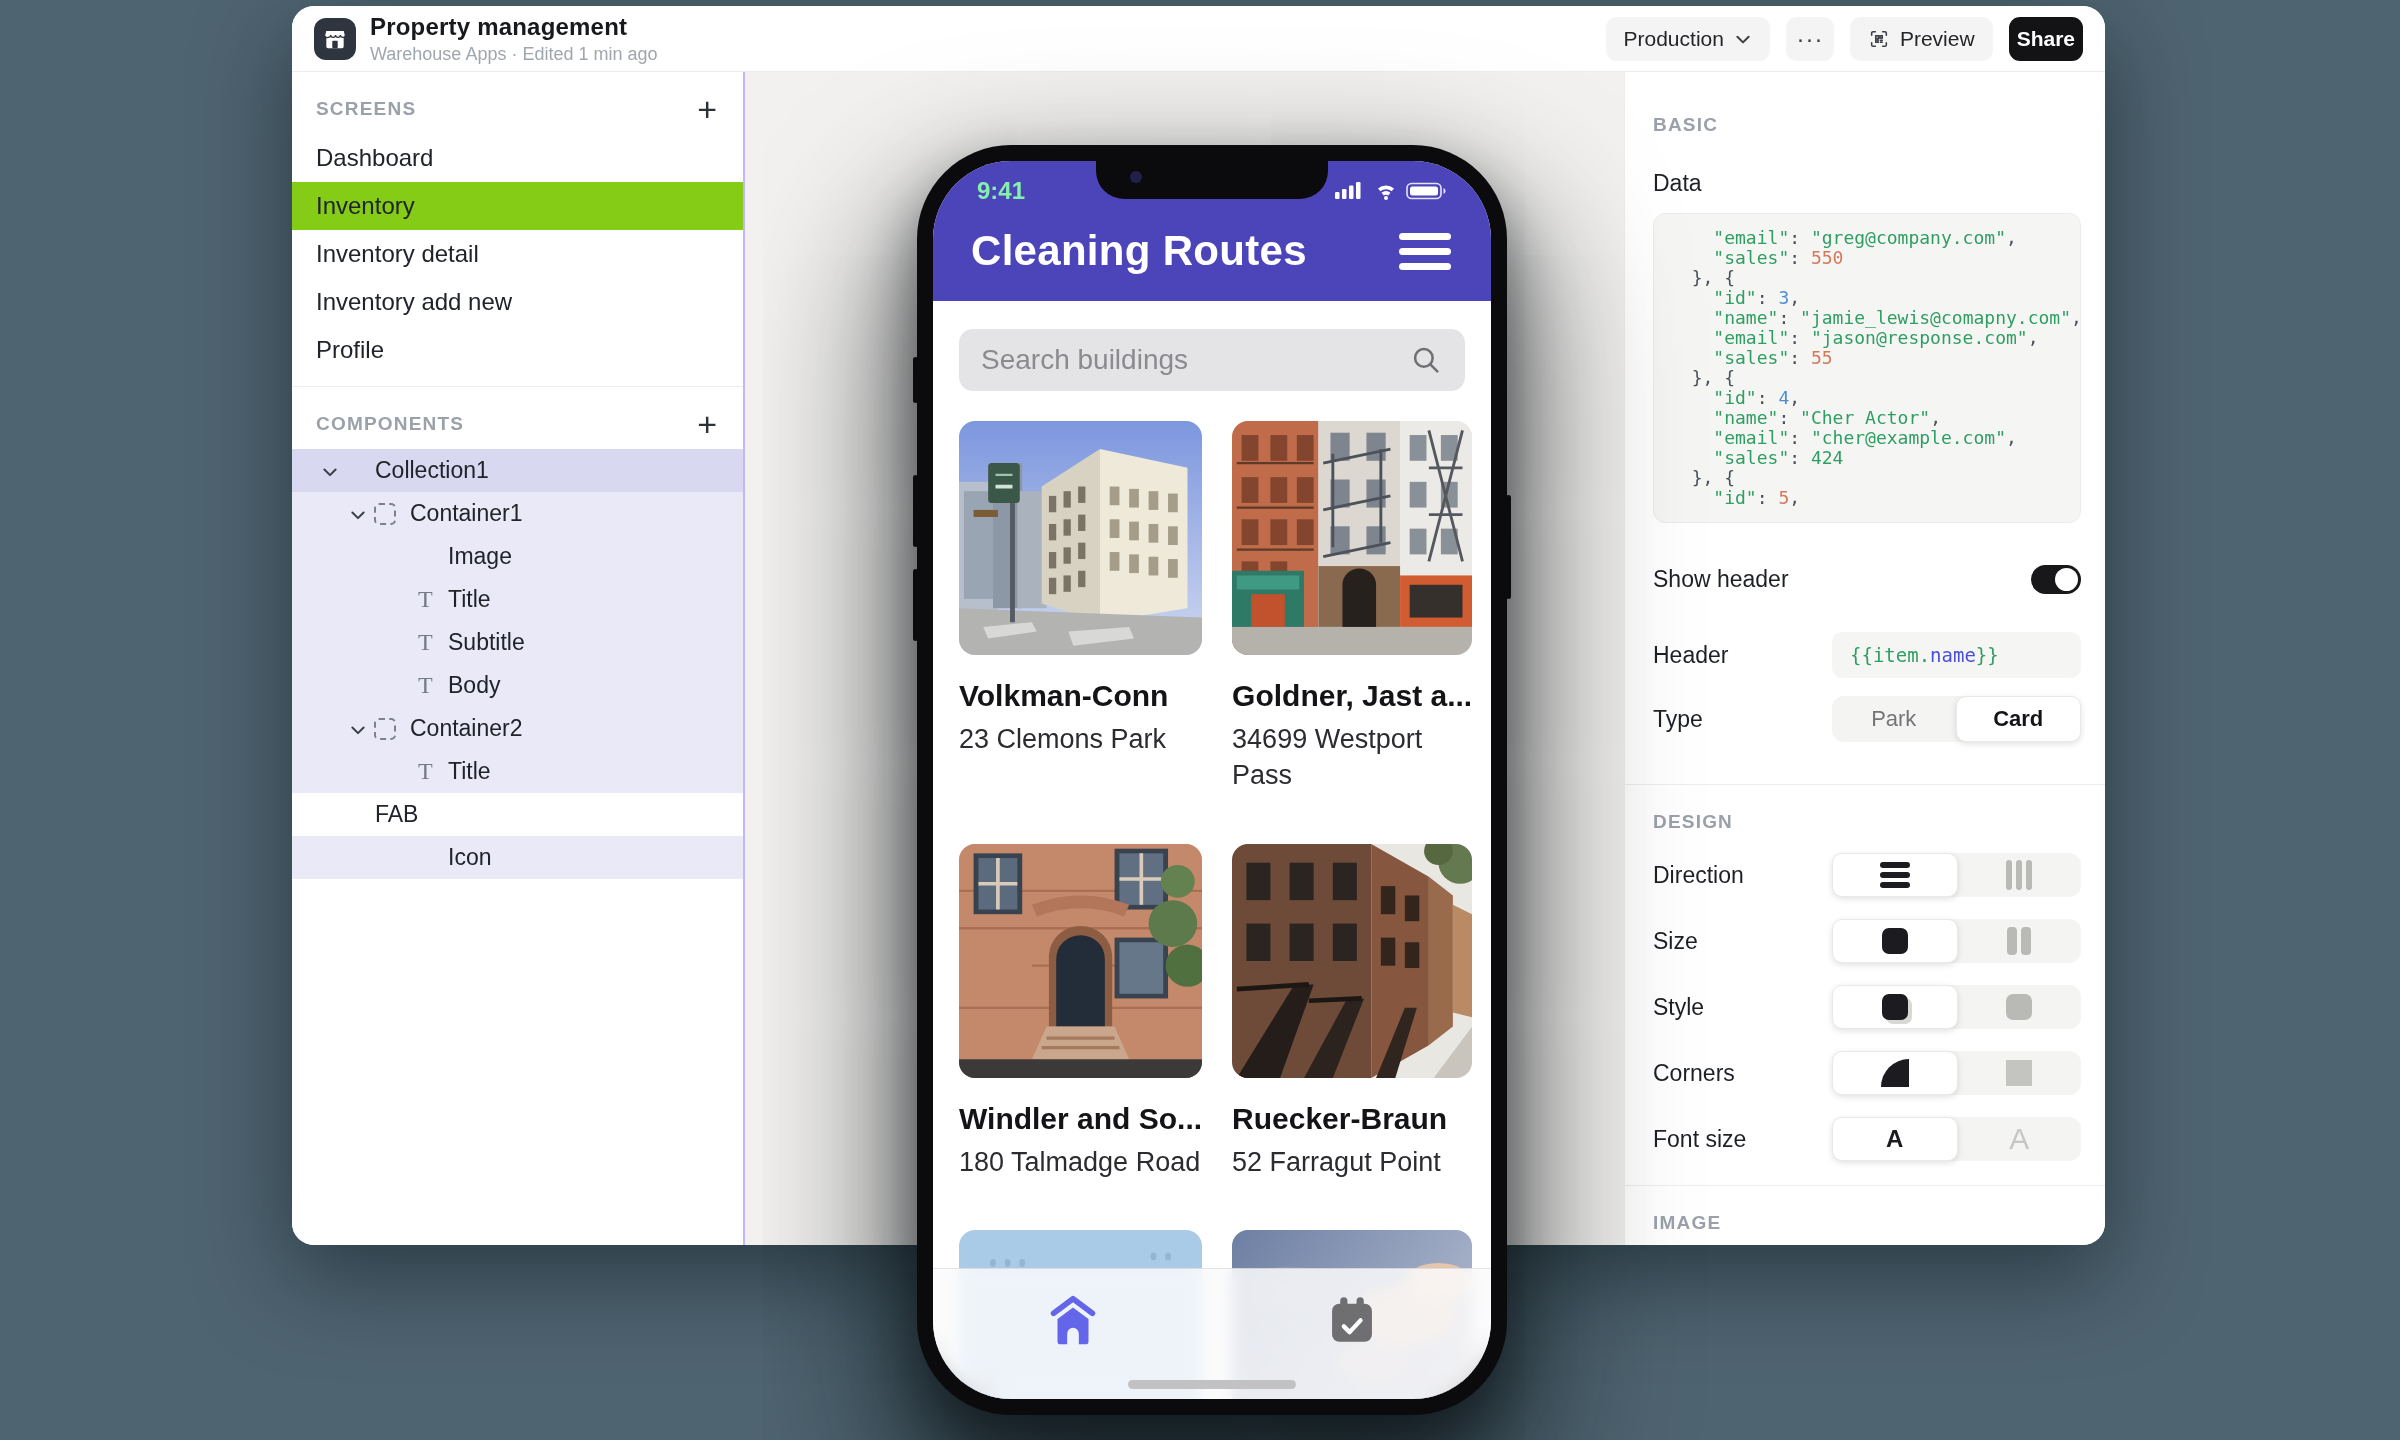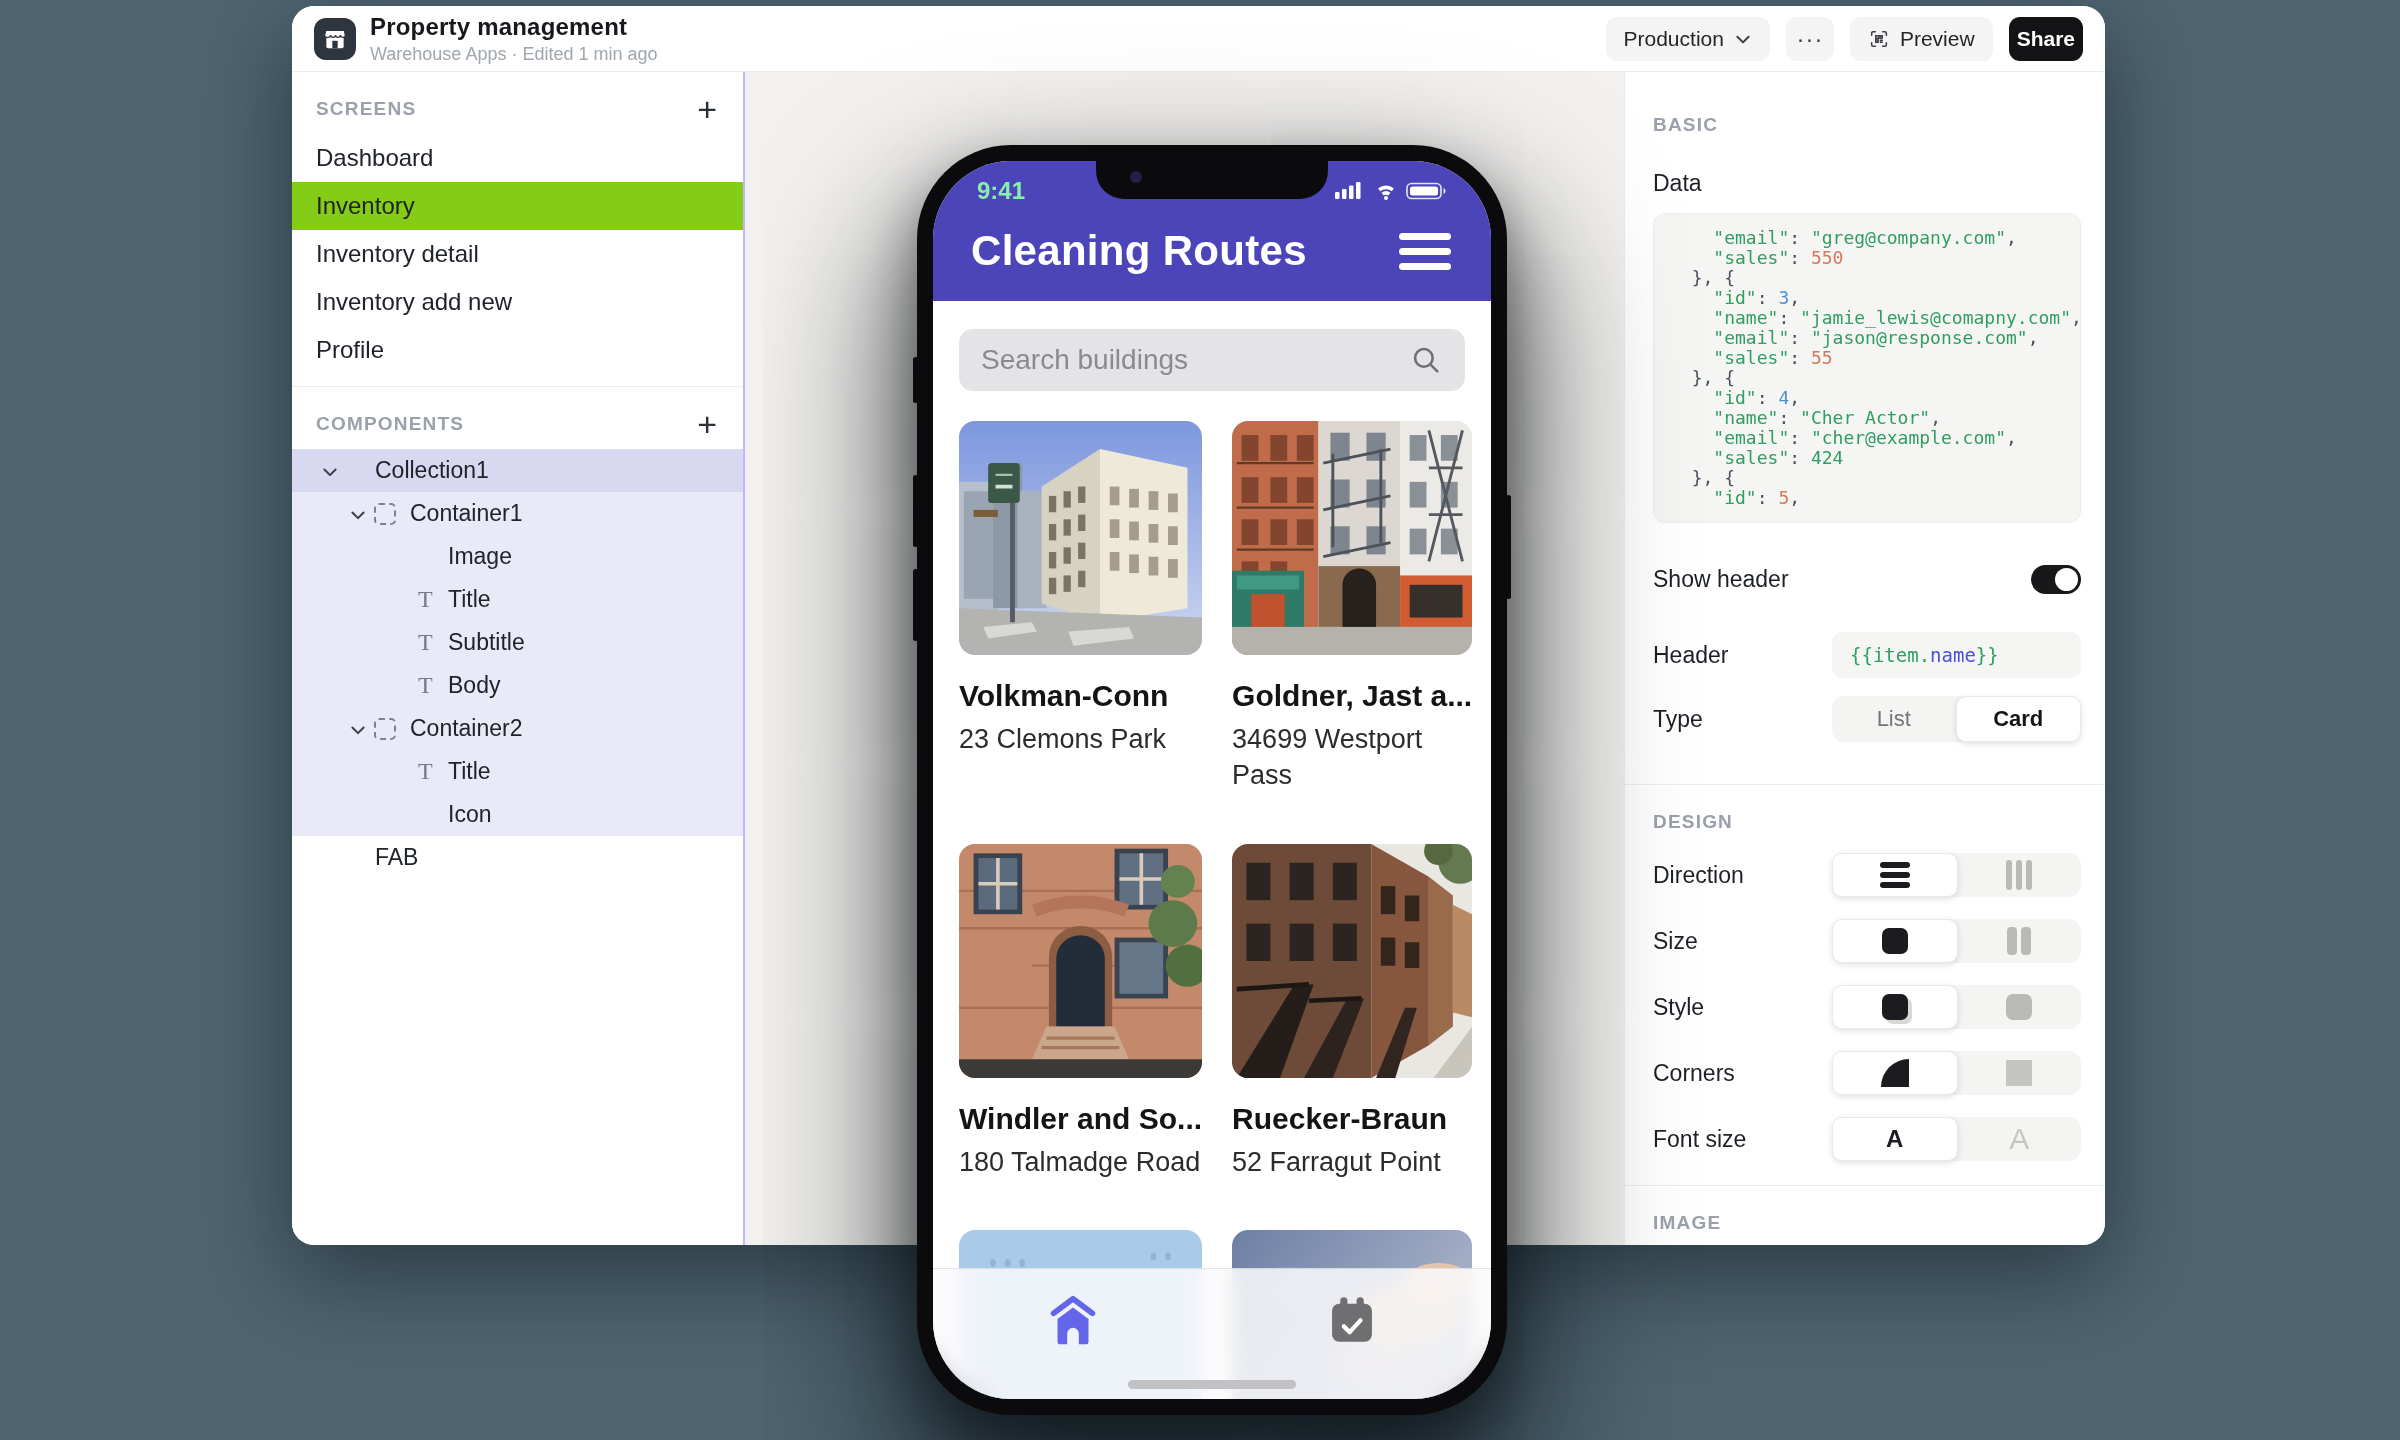--- a/index.html
+++ b/index.html
@@ -214,25 +214,25 @@
           <span class="chev" style="left:56px;"><svg viewBox="0 0 16 16" width="20" height="20">
               <path d="M3.5 6l4.5 4.5L12.5 6" stroke="#3c4046" stroke-width="1.6" fill="none" stroke-linecap="round" stroke-linejoin="round"></path>
             </svg></span>
           <span class="box-icon" style="left:82px;"></span>
           <span class="comp-label" style="margin-left:118px;">Container2</span>
         </div>
         <div class="comp-row comp-block">
           <span class="t-icon" style="left:126px;">T</span>
           <span class="comp-label" style="margin-left:156px;">Title</span>
         </div>
-        <div class="comp-row comp-block">
-          <span class="comp-label" style="margin-left:156px;">Icon</span>
-        </div>
         <div class="comp-row">
           <span class="comp-label" style="margin-left:83px;">FAB</span>
+        </div>
+        <div class="comp-row comp-block">
+          <span class="comp-label" style="margin-left:156px;">Icon</span>
         </div>
       </div>
   </div>
 
   <div class="canvas"></div>
 
   <div class="inspector">
     <div class="insp-section-label" style="margin-top:42px;">BASIC</div>
     <div class="insp-label" style="margin-top:34px;">Data</div>
     <div class="code-block" id="code-block"><div><span class="tok-d">    </span><span class="tok-g">"email"</span><span class="tok-d">: </span><span class="tok-g">"greg@company.com"</span><span class="tok-d">,</span></div><div><span class="tok-d">    </span><span class="tok-g">"sales"</span><span class="tok-d">: </span><span class="tok-o">550</span></div><div><span class="tok-d">  }, {</span></div><div><span class="tok-d">    </span><span class="tok-g">"id"</span><span class="tok-d">: </span><span class="tok-b">3</span><span class="tok-d">,</span></div><div><span class="tok-d">    </span><span class="tok-g">"name"</span><span class="tok-d">: </span><span class="tok-g">"jamie_lewis@comapny.com"</span><span class="tok-d">,</span></div><div><span class="tok-d">    </span><span class="tok-g">"email"</span><span class="tok-d">: </span><span class="tok-g">"jason@response.com"</span><span class="tok-d">,</span></div><div><span class="tok-d">    </span><span class="tok-g">"sales"</span><span class="tok-d">: </span><span class="tok-o">55</span></div><div><span class="tok-d">  }, {</span></div><div><span class="tok-d">    </span><span class="tok-g">"id"</span><span class="tok-d">: </span><span class="tok-b">4</span><span class="tok-d">,</span></div><div><span class="tok-d">    </span><span class="tok-g">"name"</span><span class="tok-d">: </span><span class="tok-g">"Cher Actor"</span><span class="tok-d">,</span></div><div><span class="tok-d">    </span><span class="tok-g">"email"</span><span class="tok-d">: </span><span class="tok-g">"cher@example.com"</span><span class="tok-d">,</span></div><div><span class="tok-d">    </span><span class="tok-g">"sales"</span><span class="tok-d">: </span><span class="tok-g">424</span></div><div><span class="tok-d">  }, {</span></div><div><span class="tok-d">    </span><span class="tok-g">"id"</span><span class="tok-d">: </span><span class="tok-o">5</span><span class="tok-d">,</span></div></div>
@@ -249,21 +249,21 @@
       <div class="field" style="flex:1;" id="header-field">
           <span class="tok-g">{{item.</span>
           <span class="tok-i">name</span>
           <span class="tok-g">}}</span>
         </div>
     </div>
 
     <div class="insp-row" style="margin-top:18px;">
       <span class="insp-label" style="width:179px;">Type</span>
       <div class="seg" style="flex:1;" id="type-seg">
-          <div class="seg-opt">List</div>
+          <div class="seg-opt">Park</div>
           <div class="seg-opt selected">Card</div>
         </div>
     </div>
 
     <div class="hr" style="margin-top:42px;"></div>
     <div class="insp-section-label" style="margin-top:26px;">DESIGN</div>
     <div id="design-rows">
         <div class="insp-row" style="margin-top: 20px;">
           <span class="insp-label" style="width:179px;">Direction</span>
           <div class="seg" style="flex:1; height:44px;">

